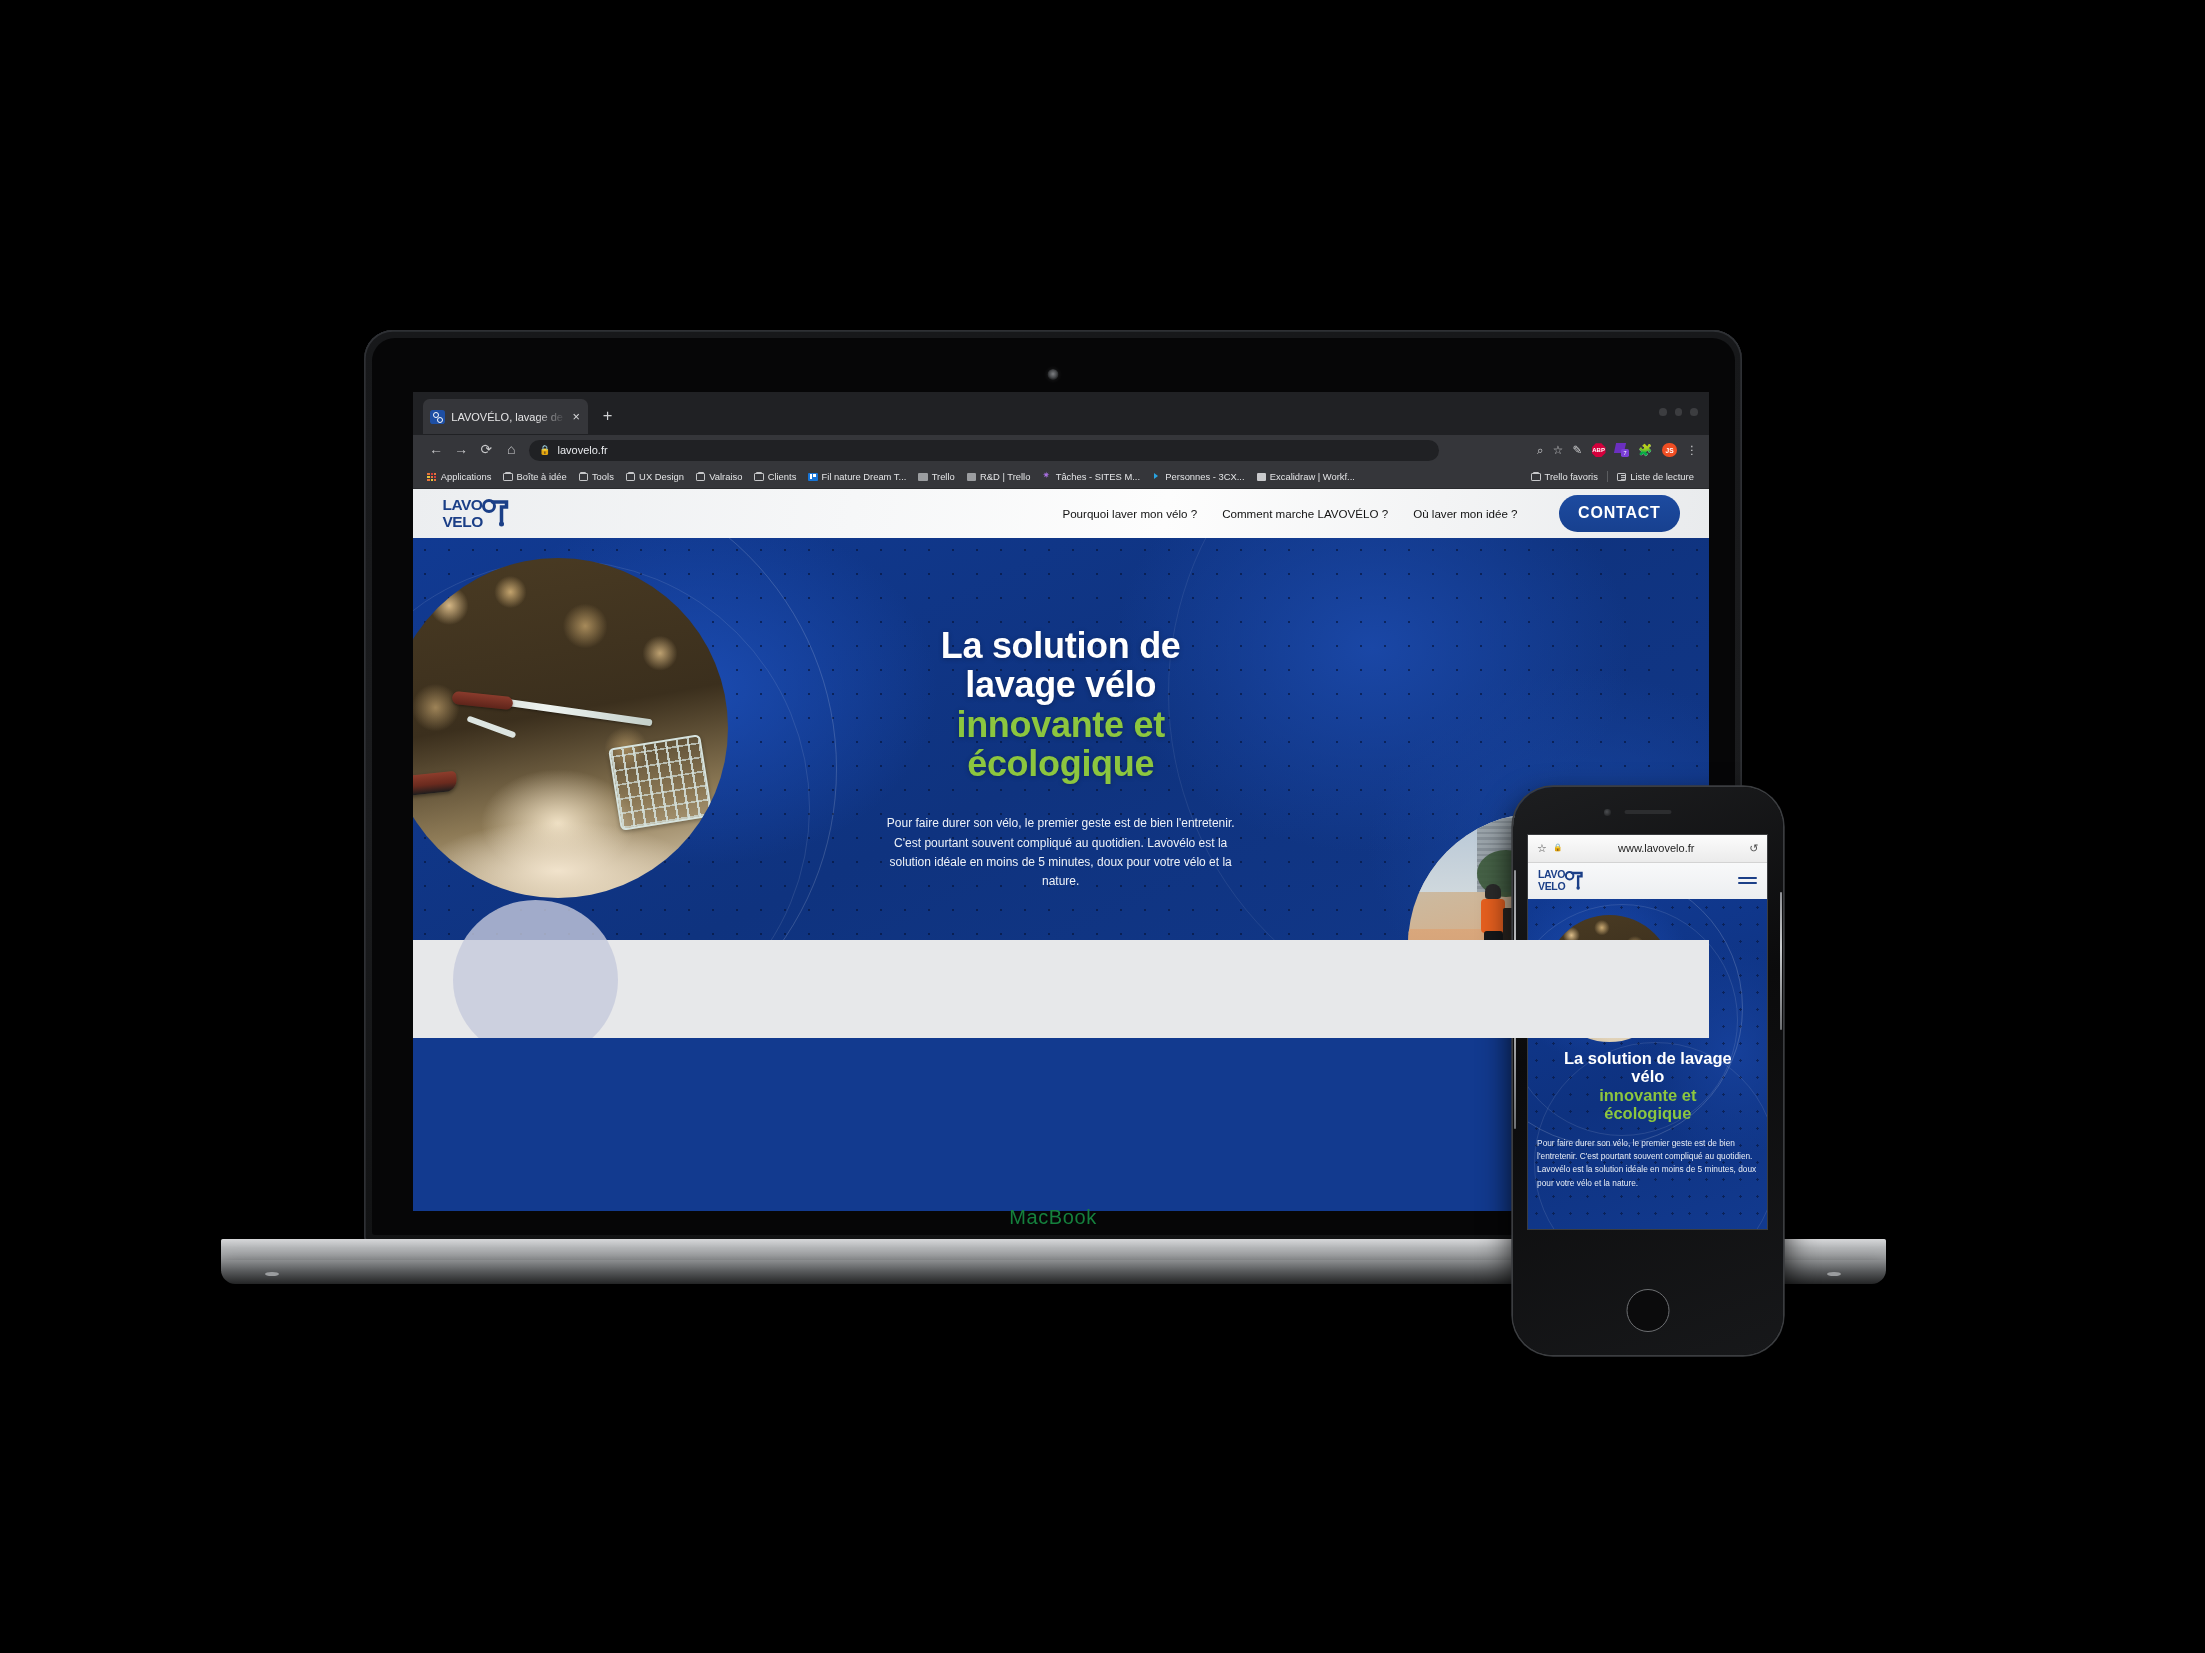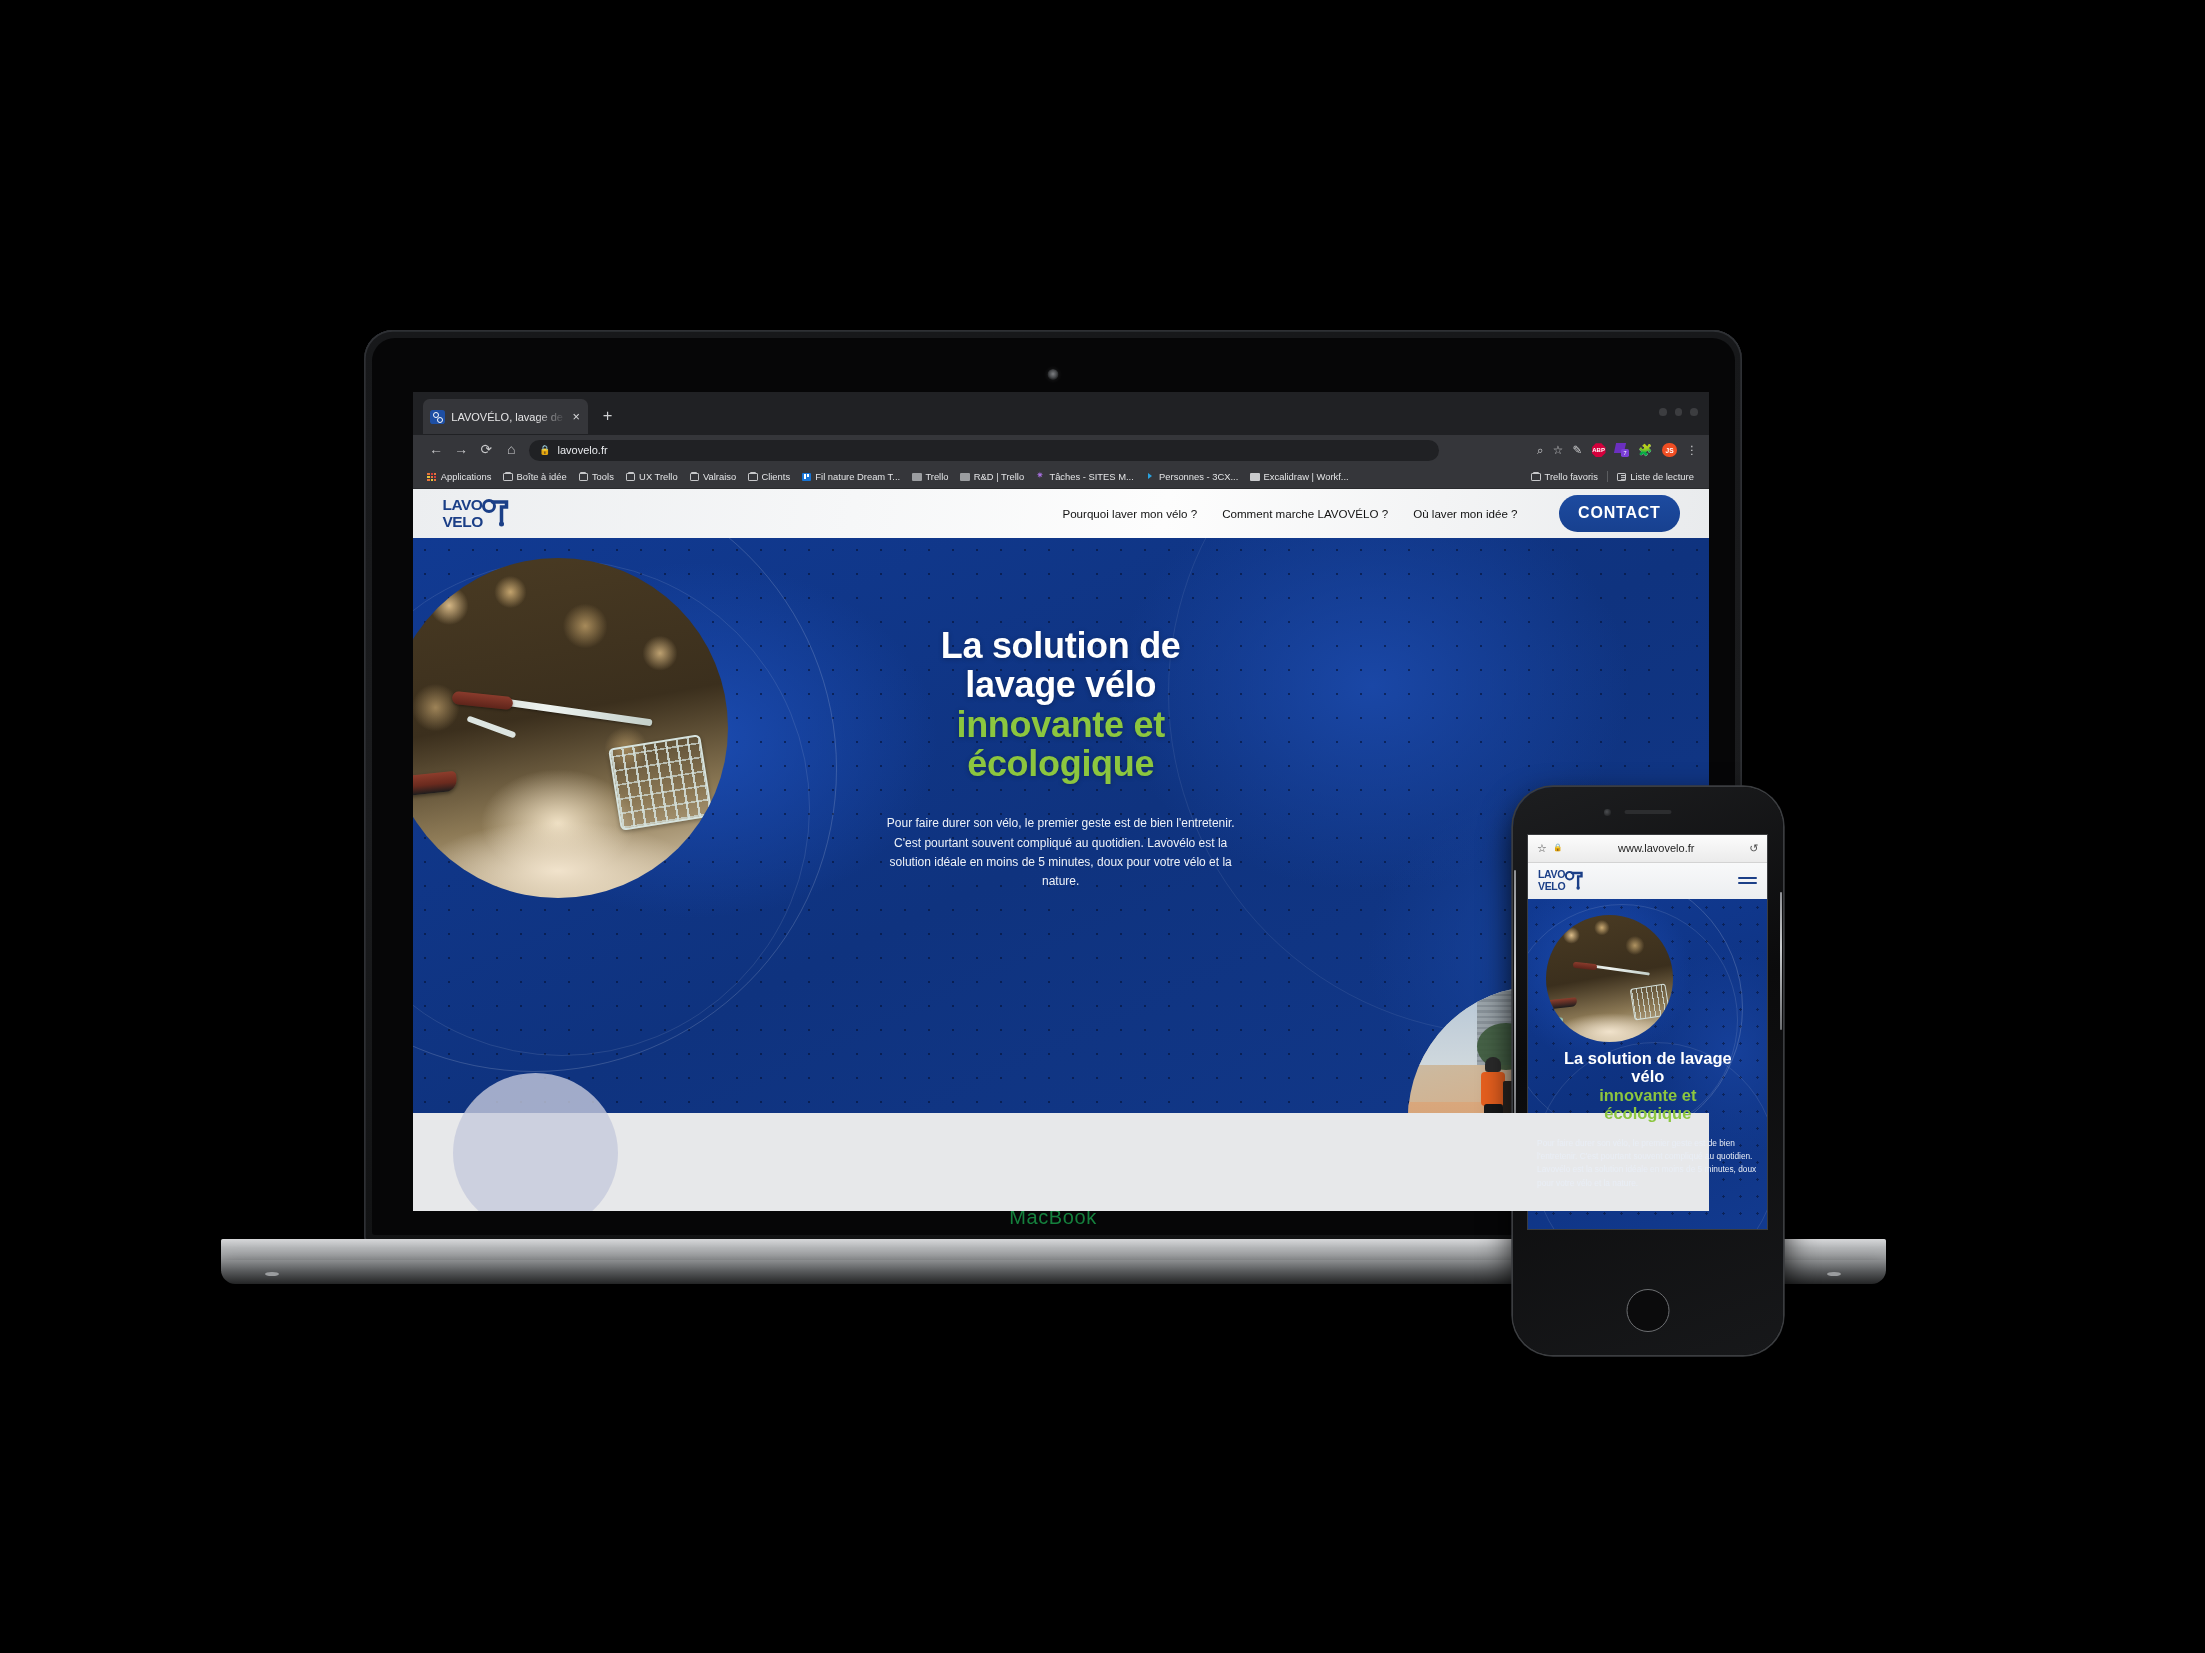--- a/index.html
+++ b/index.html
@@ -172,21 +172,21 @@
   .logo { width:76px; height:36px; position:relative; flex:none; }
   .logo svg { width:100%; height:100%; display:block; }
   .nav-links { margin-left:auto; display:flex; align-items:center; gap:25px; }
   .nav-links a { color:#121212; font-size:11.6px; text-decoration:none; white-space:nowrap; }
   .contact-btn {
     background:linear-gradient(180deg,#1d4ba0 0%,#17408f 100%); color:#fff;
     font-size:16px; font-weight:bold; letter-spacing:0.8px;
     padding:9.4px 19px; border-radius:19px; white-space:nowrap; margin-left:16.5px;
   }
 
-  .hero { position:relative; height:673px; overflow:hidden;
+  .hero { position:relative; height:500px; overflow:hidden;
     background:
       radial-gradient(ellipse 386px 287px at 22% 30%, #1b4bb0 0%, rgba(27,75,176,0) 62%),
       radial-gradient(ellipse 430px 342px at 74% 22%, #1a47a6 0%, rgba(26,71,166,0) 60%),
       radial-gradient(ellipse 342px 287px at 90% 62%, #17439c 0%, rgba(23,67,156,0) 62%),
       linear-gradient(155deg,#113a92 0%,#0f337f 48%,#12398c 100%);
   }
   .dots {
     position:absolute; inset:0;
     background-image:radial-gradient(#06143a 1.4px, transparent 1.5px);
     background-size:24px 24px; opacity:.65; pointer-events:none;
@@ -479,21 +479,21 @@
             <div class="bm">
               <span class="bm-ico bm-folder"></span>
               <span>Boîte à idée</span>
             </div>
             <div class="bm">
               <span class="bm-ico bm-folder"></span>
               <span>Tools</span>
             </div>
             <div class="bm">
               <span class="bm-ico bm-folder"></span>
-              <span>UX Trello</span>
+              <span>UX Design</span>
             </div>
             <div class="bm">
               <span class="bm-ico bm-folder"></span>
               <span>Valraiso</span>
             </div>
             <div class="bm">
               <span class="bm-ico bm-folder"></span>
               <span>Clients</span>
             </div>
             <div class="bm">

